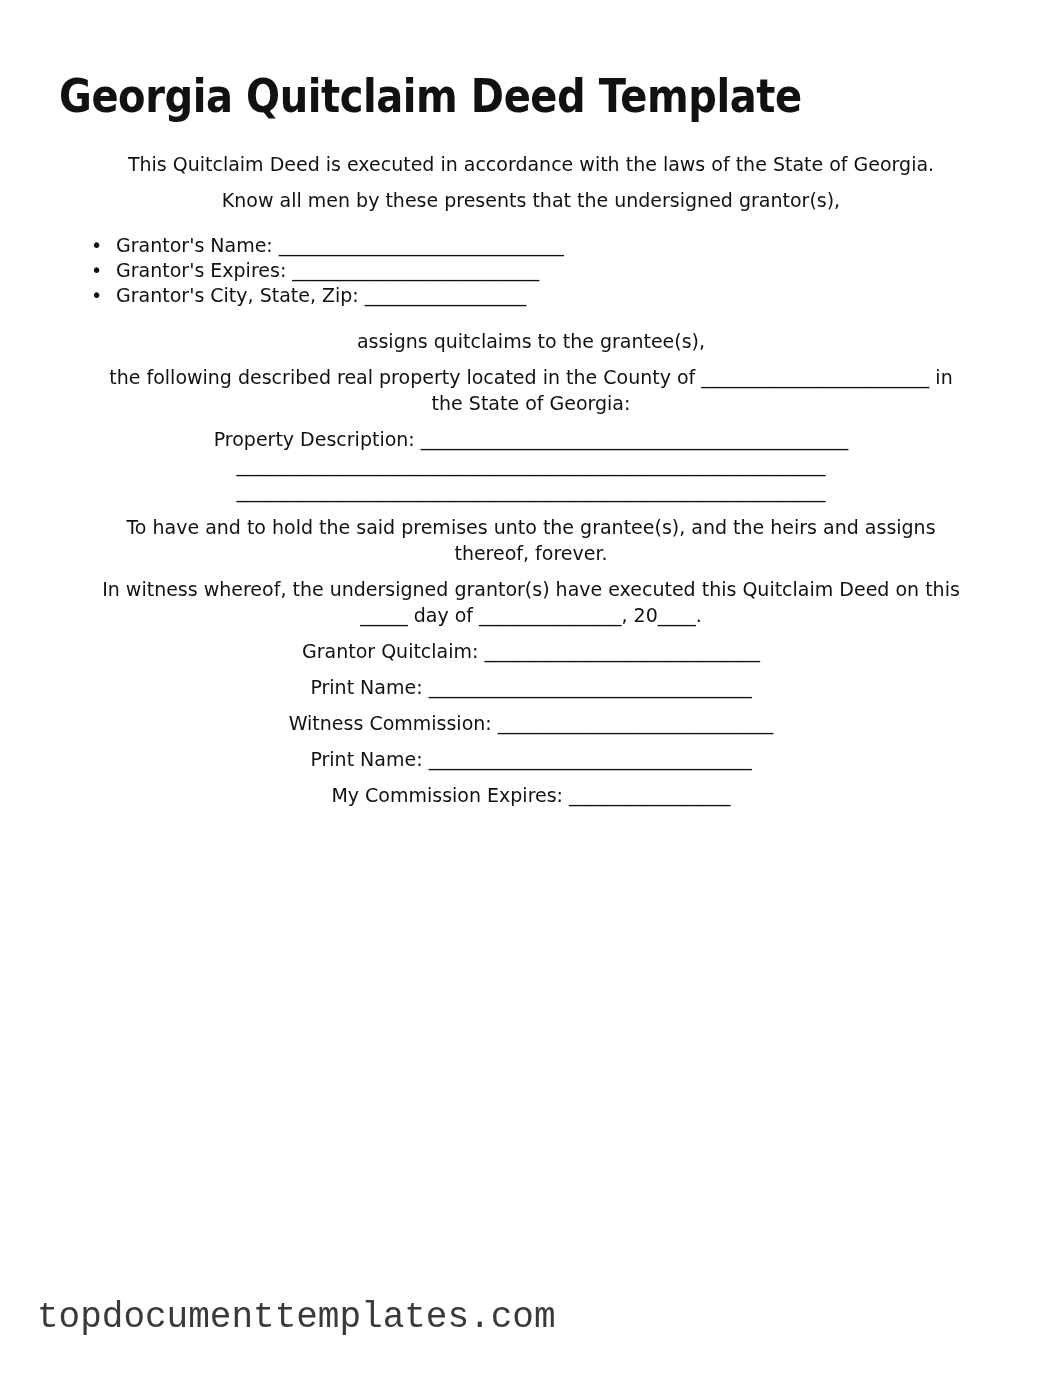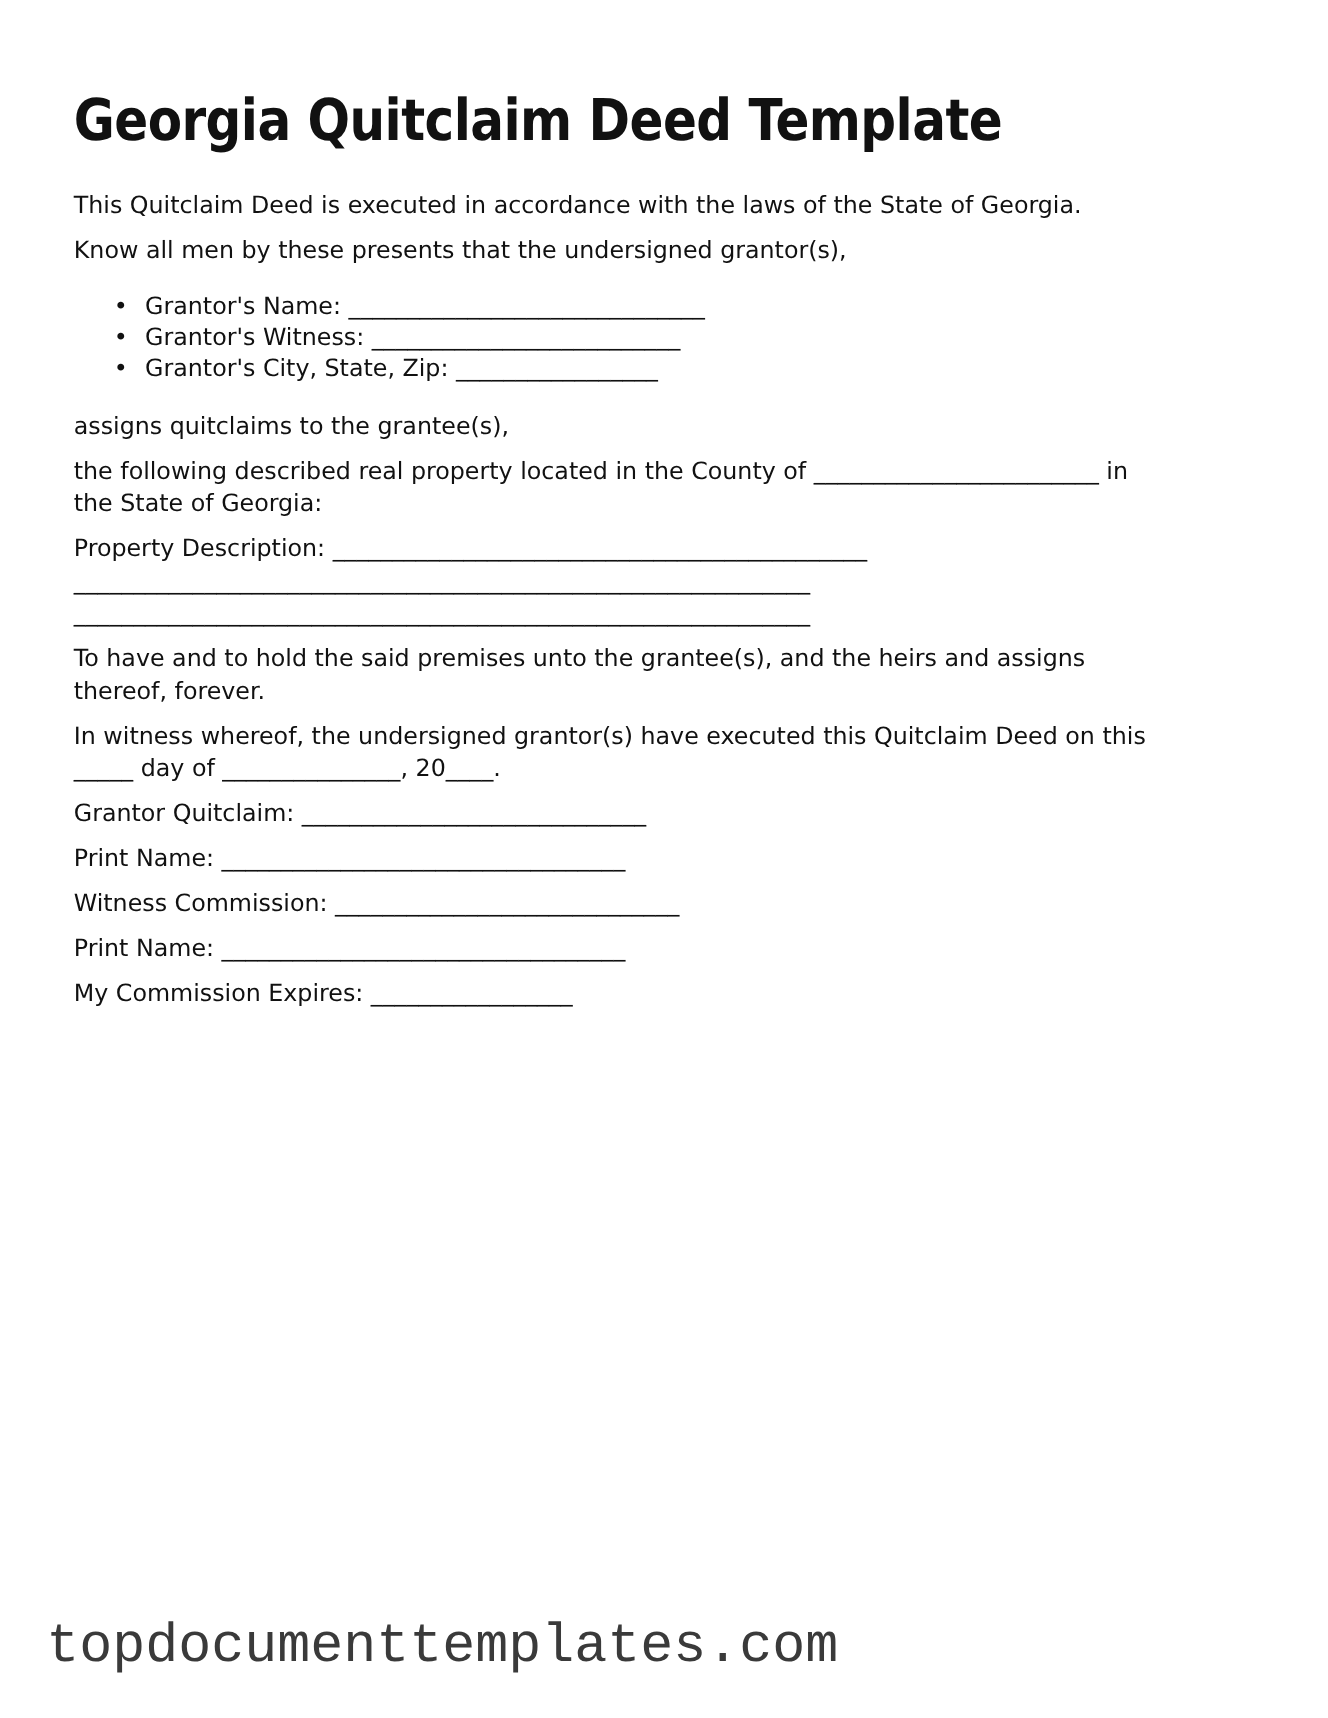--- a/index.html
+++ b/index.html
@@ -13,30 +13,30 @@
     overflow:hidden;
     border-radius:28px;
   }
   .content{padding:68px 59px 0 59px;}
   h1.title{
     font-size:46px;line-height:56px;font-weight:bold;
     margin:0 0 27px 0;letter-spacing:-0.5px;
     transform:scaleX(0.87);transform-origin:left center;
     white-space:nowrap;
   }
-  p{margin:10px 0;}
+  p{margin:10px 0;text-align:center;}
   .b{font-weight:normal;}
   ul.blank-list{list-style:none;margin:20px 0;padding:0 0 0 32px;}
   ul.blank-list li{line-height:25px;}
   ul.blank-list li::before{content:"\2022";display:inline-block;width:19px;}
   .blank{white-space:nowrap;}
   .footer{
     position:absolute;left:37px;top:1292px;
     font-family:"Liberation Mono",monospace;
-    font-size:44px;line-height:52px;color:#3a3a3a;
+    font-size:36px;line-height:52px;color:#3a3a3a;
     white-space:nowrap;
   }
 </style>
 </head>
 <body>
 
 <div class="page">
   <div class="content">
 
     <h1 class="title">Georgia Quitclaim Deed Template</h1>
@@ -44,21 +44,21 @@
     <p>This Quitclaim Deed is executed in accordance with the laws of the State of Georgia.</p>
 
     <p>Know all men by these presents that the undersigned grantor(s),</p>
 
     <ul class="blank-list">
       <li>
         <span class="b">Grantor's Name:</span>
         <span class="blank">______________________________</span>
       </li>
       <li>
-        <span class="b">Grantor's Witness:</span>
+        <span class="b">Grantor's Expires:</span>
         <span class="blank">__________________________</span>
       </li>
       <li>
         <span class="b">Grantor's City, State, Zip:</span>
         <span class="blank">_________________</span>
       </li>
     </ul>
 
     <p>assigns quitclaims to the grantee(s),</p>
 

